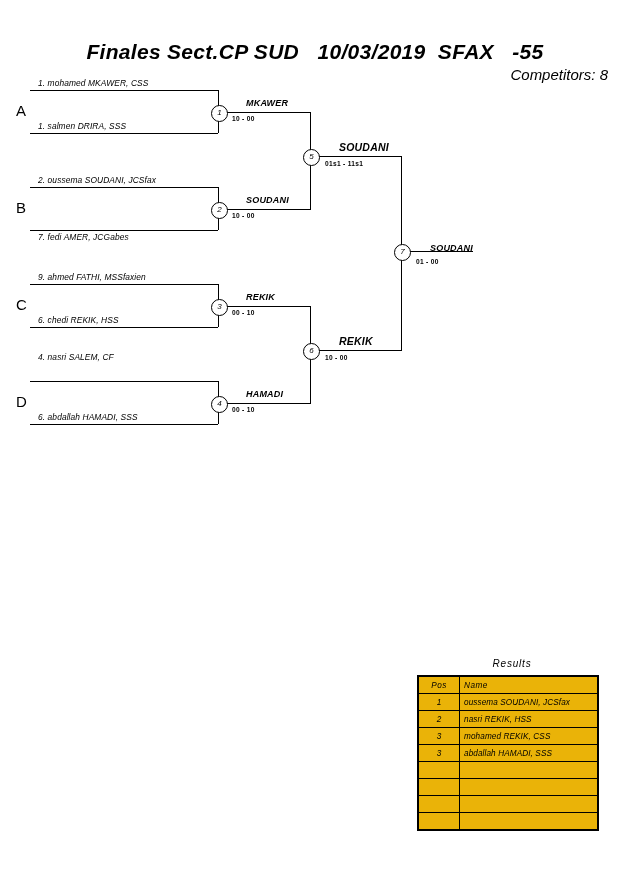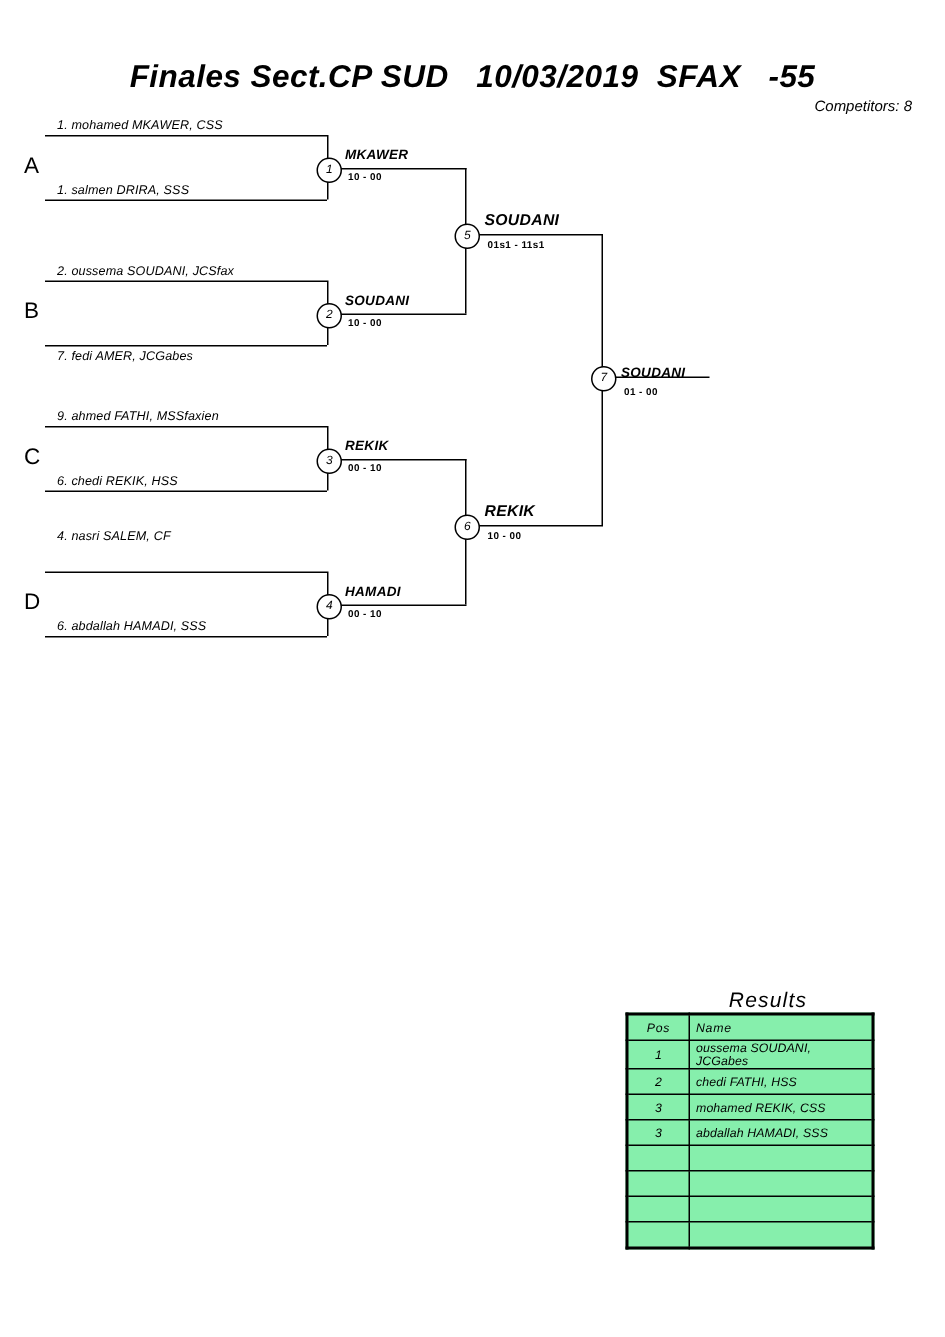--- a/index.html
+++ b/index.html
@@ -29,21 +29,21 @@
     font-size: 21px;
     font-weight: bold;
     font-style: italic;
     letter-spacing: 0.3px;
     white-space: pre;
   }
   #competitors {
     position: absolute;
     right: 22px;
     top: 66px;
-    font-size: 10px;
+    font-size: 15px;
     font-style: italic;
     white-space: pre;
   }
   
   .hline {
     position: absolute;
     height: 0;
     border-top: 1.4px solid #000;
   }
   .vline {
@@ -64,20 +64,21 @@
     white-space: nowrap;
     letter-spacing: 0.1px;
   }
   .winner {
     position: absolute;
     font-size: 9px;
     font-style: italic;
     font-weight: bold;
     white-space: nowrap;
     letter-spacing: 0.2px;
+    margin-left: 16px;
   }
   .winner.big {
     font-size: 10.5px;
   }
   .score {
     position: absolute;
     font-size: 6.6px;
     font-weight: bold;
     white-space: nowrap;
     letter-spacing: 0.3px;
@@ -94,32 +95,32 @@
     text-align: center;
     font-style: italic;
   }
   
   #results-title {
     position: absolute;
     left: 417px;
     top: 658px;
     width: 190px;
     text-align: center;
-    font-size: 14px;
+    font-size: 10px;
     font-style: italic;
     letter-spacing: 0.8px;
   }
   #results-table {
     position: absolute;
     left: 417px;
     top: 675px;
-    width: 166px;
+    width: 182px;
     border-collapse: collapse;
     border: 2px solid #000;
-    background: #86efac;
+    background: #eab308;
   }
   #results-table td, #results-table th {
     border: 1px solid #000;
     height: 16px;
     padding: 0 4px;
     font-size: 8.2px;
     font-style: italic;
     font-weight: normal;
     text-align: left;
     letter-spacing: 0.1px;
@@ -226,25 +227,25 @@
   <table id="results-table">
     <thead>
       <tr>
         <td class="pos-col">Pos</td>
         <td>Name</td>
       </tr>
     </thead>
     <tbody>
       <tr>
         <td class="pos-col">1</td>
-        <td>oussema SOUDANI, JCGabes</td>
+        <td>oussema SOUDANI, JCSfax</td>
       </tr>
       <tr>
         <td class="pos-col">2</td>
-        <td>chedi FATHI, HSS</td>
+        <td>nasri REKIK, HSS</td>
       </tr>
       <tr>
         <td class="pos-col">3</td>
         <td>mohamed REKIK, CSS</td>
       </tr>
       <tr>
         <td class="pos-col">3</td>
         <td>abdallah HAMADI, SSS</td>
       </tr>
       <tr>

